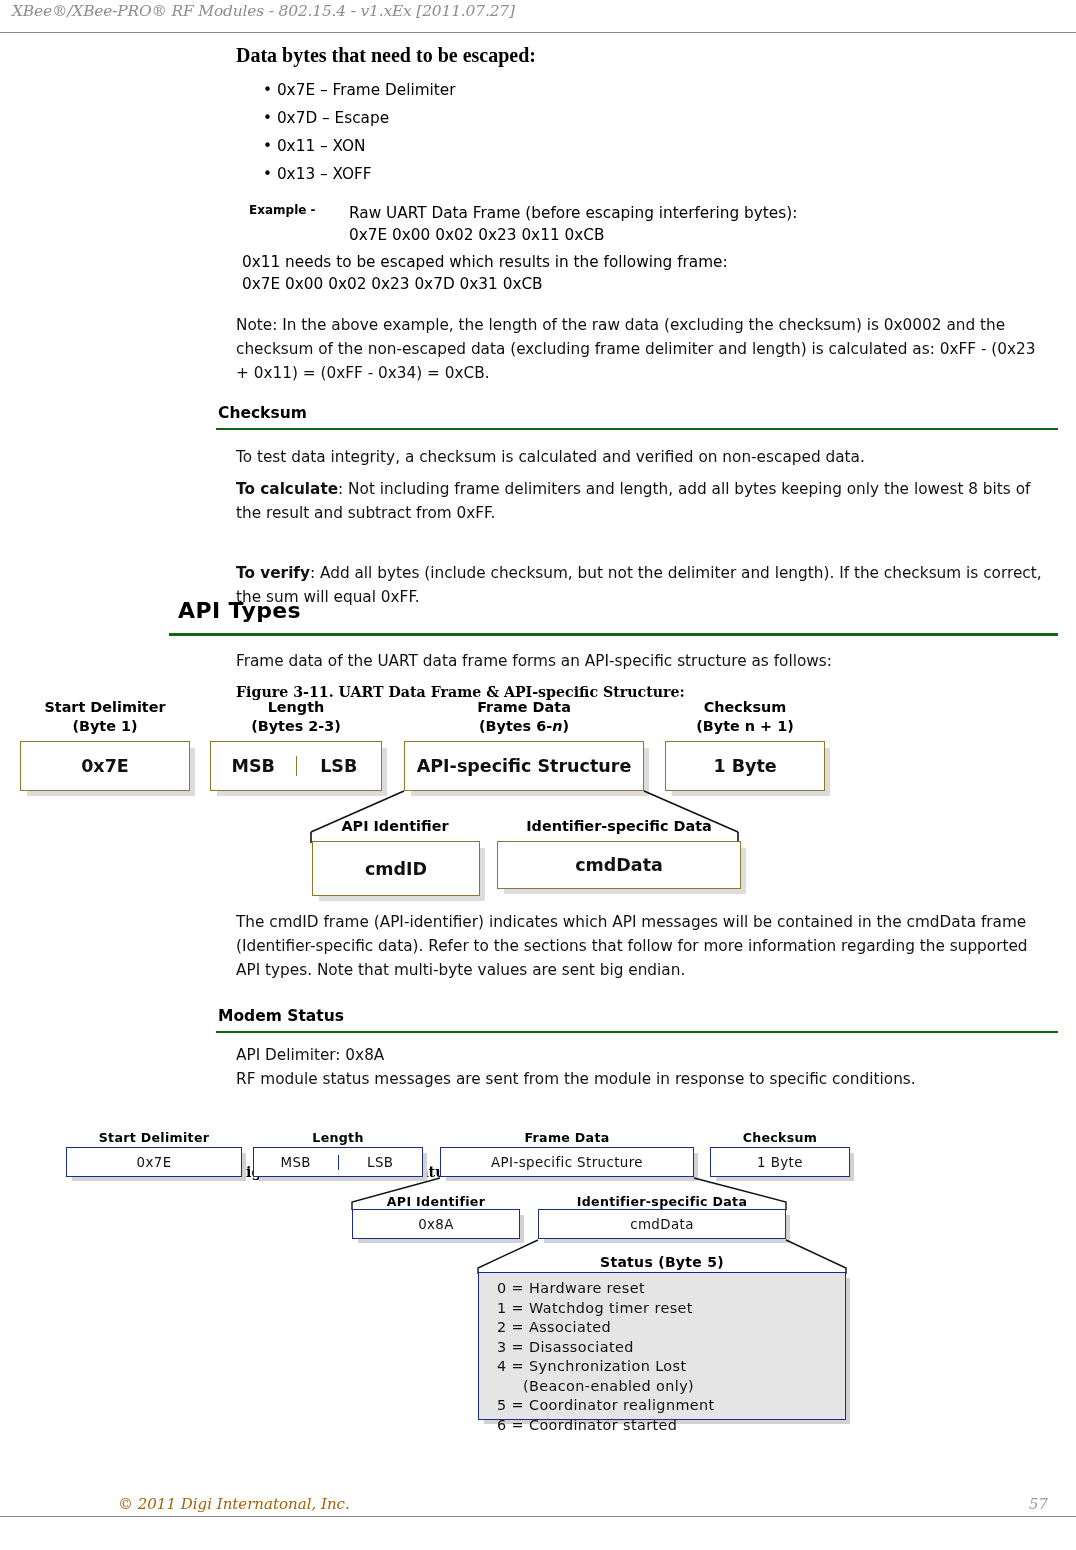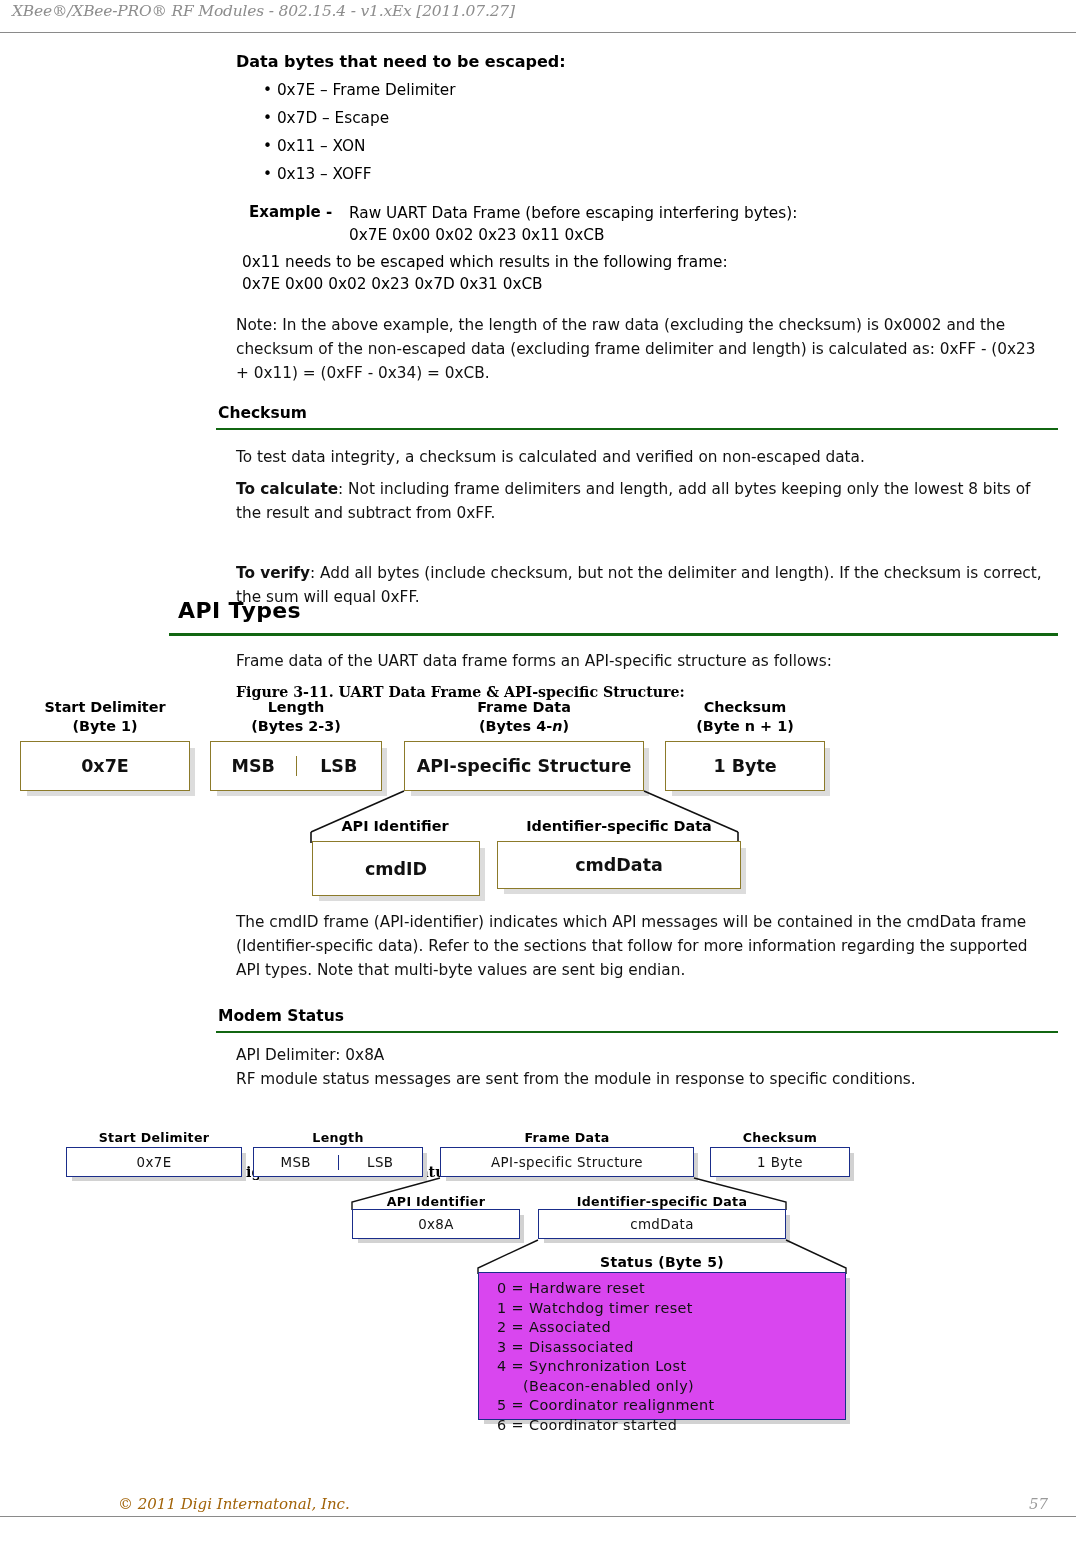--- a/index.html
+++ b/index.html
@@ -168,21 +168,21 @@
     font-weight: bold;
     color: #000;
     letter-spacing: 0.3px;
     white-space: nowrap;
   }
 
   .statusbox {
     position: absolute;
     box-sizing: border-box;
     border: 1.4px solid #1a2d8a;
-    background: #d946ef;
+    background: #e5e5e5;
     box-shadow: 5px 5px 0 -1px #d2d2d2;
     padding: 6px 0 6px 18px;
   }
   .statusbox .srow {
     font-size: 14.4px;
     line-height: 19.5px;
     letter-spacing: 0.4px;
     color: #111;
     white-space: nowrap;
   }
@@ -220,28 +220,28 @@
     color: #9a9a9a;
   }
 </style>
 </head>
 <body>
 
 <div id="page-header">
   <div class="htext">XBee®/XBee-PRO®  RF Modules - 802.15.4 - v1.xEx [2011.07.27]</div>
 </div>
 
-<div class="bullet-line" style="left:236px; top:52px; font-weight:bold; font-size:16px;">Data bytes that need to be escaped:</div>
+<div class="bullet-line" style="left:236px; top:44px; font-weight:bold; font-size:20px;font-family:Liberation Serif, serif;">Data bytes that need to be escaped:</div>
 
 <div class="bullet-line" style="left:263px; top:81px;">• 0x7E – Frame Delimiter</div>
 <div class="bullet-line" style="left:263px; top:109px;">• 0x7D – Escape</div>
 <div class="bullet-line" style="left:263px; top:137px;">• 0x11 – XON</div>
 <div class="bullet-line" style="left:263px; top:165px;">• 0x13 – XOFF</div>
 
-<div class="bullet-line" style="left:249px; top:203px; font-weight:bold; font-size:15px;">Example -</div>
+<div class="bullet-line" style="left:249px; top:203px; font-weight:bold; font-size:12px;">Example -</div>
 <div class="bullet-line" style="left:349px; top:204px;">Raw UART Data Frame (before escaping interfering bytes):</div>
 <div class="bullet-line" style="left:349px; top:226px;">0x7E 0x00 0x02 0x23 0x11 0xCB</div>
 <div class="bullet-line" style="left:242px; top:253px;">0x11 needs to be escaped which results in the following frame:</div>
 <div class="bullet-line" style="left:242px; top:275px;">0x7E 0x00 0x02 0x23 0x7D 0x31 0xCB</div>
 
 <div class="body-col btext" style="top:313px; width:812px;">Note: In the above example, the length of the raw data (excluding the checksum) is 0x0002 and the checksum of the non-escaped data (excluding frame delimiter and length) is calculated as: 0xFF - (0x23 + 0x11) = (0xFF - 0x34) = 0xCB.</div>
 
 <h3 class="sec-title" style="left:218px; top:404px;">Checksum</h3>
 <div class="rule-green" style="left:216px; top:428px; width:842px;"></div>
 
@@ -269,21 +269,21 @@
     <div class="sub">(Byte 1)</div>
   </div>
 
   <div class="cap-olive" style="left:210px; top:698px; width:172px;">
     <div>Length</div>
     <div class="sub">(Bytes 2-3)</div>
   </div>
 
   <div class="cap-olive" style="left:404px; top:698px; width:240px;">
     <div>Frame Data</div>
-    <div class="sub"><span>(Bytes 4-</span><i>n</i><span>)</span></div>
+    <div class="sub"><span>(Bytes 6-</span><i>n</i><span>)</span></div>
   </div>
 
   <div class="cap-olive" style="left:665px; top:698px; width:160px;">
     <div>Checksum</div>
     <div class="sub">(Byte n + 1)</div>
   </div>
 
   <div class="dbox olive" style="left:20px; top:741px; width:170px; height:50px;">
     <span class="dlabel">0x7E</span>
   </div>

